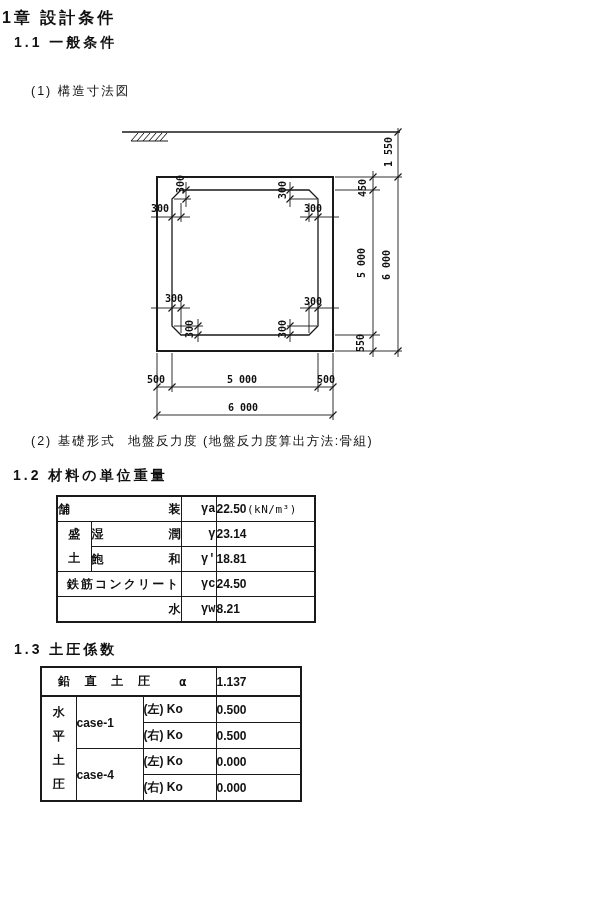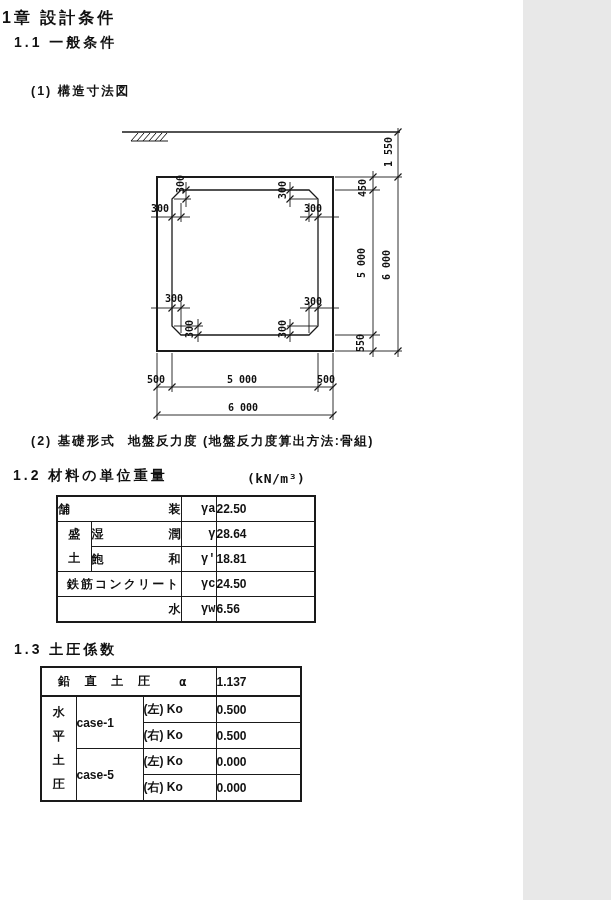--- a/index.html
+++ b/index.html
@@ -1,25 +1,25 @@
 <!DOCTYPE html>
 <html><head>
 <meta charset="utf-8">
 <style>
   html,body{margin:0;padding:0;background:#e8e8e8;}
   .doc{
-    position:relative;width:523px;height:900px;background:#ffffff;
+    position:relative;width:611px;height:900px;background:#ffffff;
     font-family:"Liberation Sans",sans-serif;color:#111;overflow:hidden;
   }
   .abs{position:absolute;white-space:nowrap;}
   .b{font-weight:bold;}
   .chapter-title{left:2px;top:8px;font-size:16px;letter-spacing:3px;}
   .chapter-note{left:143px;top:10px;font-size:14px;letter-spacing:3px;}
   .sec{font-size:14px;letter-spacing:3px;font-weight:bold;}
-  .item{font-size:12.5px;letter-spacing:2px;font-weight:bold;}
+  .item{font-size:12.5px;letter-spacing:2px;font-weight:normal;}
   .mono{font-family:"DejaVu Sans Mono",monospace;}
 
   
   .diagram-svg{position:absolute;left:100px;top:118px;}
   .diagram-svg text{
     font-family:"DejaVu Sans Mono",monospace;font-weight:bold;
     font-size:10px;fill:#111;
   }
 
   
@@ -39,21 +39,21 @@
   .just{text-align:justify;text-align-last:justify;padding:0 10px;}
   .lpad{text-align:right;padding-left:6px;}
   .spread{letter-spacing:2px;}
   .num{font-family:Liberation Sans, sans-serif;text-align:left;}
   .sym{font-family:Liberation Mono, monospace;text-align:right;}
   .groupcell,.vertcell{text-align:center;}
   .stack{display:flex;flex-direction:column;justify-content:space-around;height:100%;align-items:center;}
   .ep-head{display:flex;align-items:center;width:100%;}
   .ep-head-label{display:inline-block;width:92px;margin-left:16px;text-align:justify;text-align-last:justify;}
   .ep-head-sym{flex:1;text-align:center;font-family:"DejaVu Sans Mono",monospace;}
-  .unit-note{font-size:13px;font-weight:bold;letter-spacing:0.5px;}
+  .unit-note{font-size:11px;font-weight:normal;letter-spacing:0.5px;margin-top:32px;}
 </style>
 </head>
 <body>
 
 <div class="doc">
 
   <div class="abs b chapter-title">1章 設計条件</div>
   <div class="abs sec" style="left:14px;top:34px;">1.1 一般条件</div>
   <div class="abs item" style="left:31px;top:83px;">(1) 構造寸法図</div>
 
@@ -146,36 +146,36 @@
     </tr>
     <tr>
       <td rowspan="2" class="kj groupcell">
         <div class="stack">
           <span>盛</span>
           <span>土</span>
         </div>
       </td>
       <td class="kj just">湿 潤</td>
       <td class="sym">γ</td>
-      <td class="num">28.64</td>
+      <td class="num">23.14</td>
     </tr>
     <tr>
       <td class="kj just">飽 和</td>
       <td class="sym">γ'</td>
       <td class="num">18.81</td>
     </tr>
     <tr>
       <td colspan="2" class="kj lpad spread">鉄筋コンクリート</td>
       <td class="sym">γc</td>
       <td class="num">24.50</td>
     </tr>
     <tr>
       <td colspan="2" class="kj lpad">水</td>
       <td class="sym">γw</td>
-      <td class="num">6.56</td>
+      <td class="num">8.21</td>
     </tr>
   </tbody>
     </table>
 
   <div class="abs sec" style="left:14px;top:641px;">1.3 土圧係数</div>
 
   <table class="dtable ep-t">
     <colgroup>
         <col style="width:35px">
         <col style="width:67px">
@@ -203,21 +203,21 @@
       </td>
       <td rowspan="2" class="num">case-1</td>
       <td class="kj num">(左) Ko</td>
       <td class="num">0.500</td>
     </tr>
     <tr>
       <td class="kj num">(右) Ko</td>
       <td class="num">0.500</td>
     </tr>
     <tr>
-      <td rowspan="2" class="num">case-5</td>
+      <td rowspan="2" class="num">case-4</td>
       <td class="kj num">(左) Ko</td>
       <td class="num">0.000</td>
     </tr>
     <tr>
       <td class="kj num">(右) Ko</td>
       <td class="num">0.000</td>
     </tr>
   </tbody>
     </table>
 

